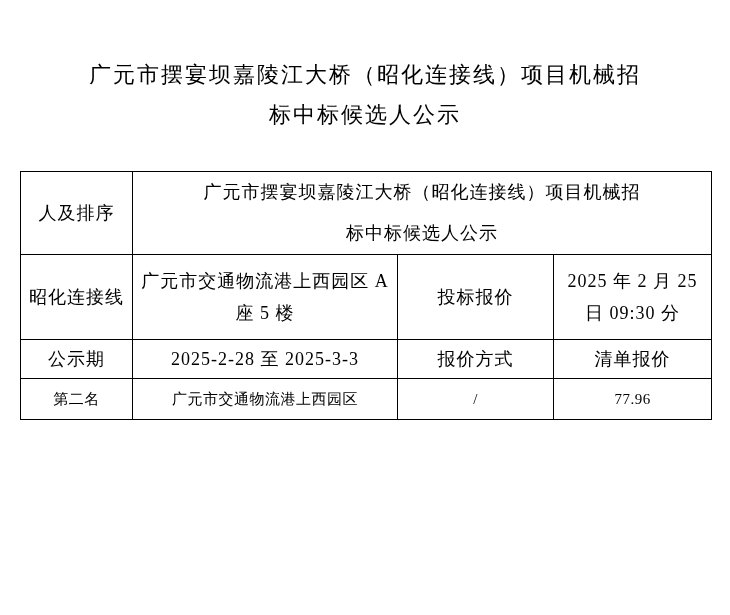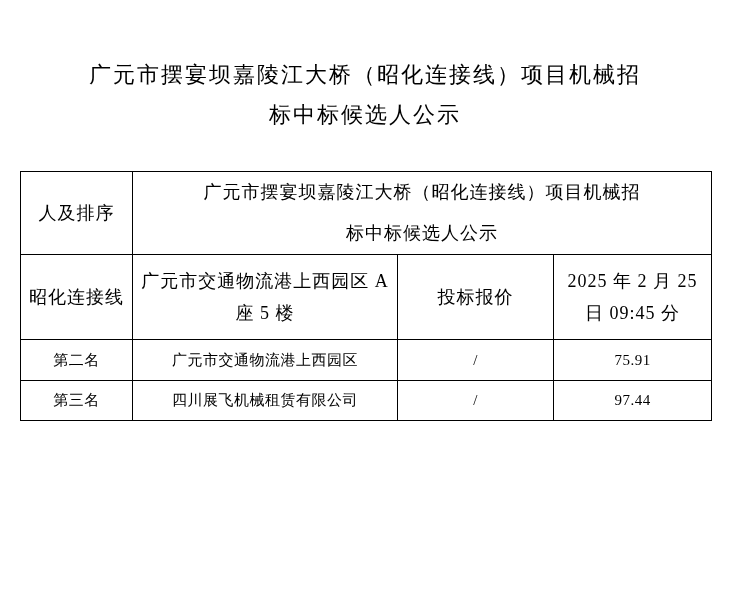--- a/index.html
+++ b/index.html
@@ -95,35 +95,35 @@
 标中标候选人公示</td>
       </tr>
 
 
       <tr class="r3">
         <td>昭化连接线</td>
         <td>广元市交通物流港上西园区 A
 座 5 楼</td>
         <td>投标报价</td>
         <td>2025 年 2 月 25
-日 09:45 分</td>
+日 09:30 分</td>
       </tr>
 
+      <tr class="r4">
+        <td>公示期</td>
+        <td>2025-2-28 至 2025-3-3</td>
+        <td>报价方式</td>
+        <td>清单报价</td>
+      </tr>
 
 
 
       <tr class="r7">
         <td>第二名</td>
         <td>广元市交通物流港上西园区</td>
         <td>/</td>
-        <td>75.91</td>
+        <td>77.96</td>
       </tr>
 
-      <tr class="r8">
-        <td>第三名</td>
-        <td>四川展飞机械租赁有限公司</td>
-        <td>/</td>
-        <td>97.44</td>
-      </tr>
     </tbody>
   </table>
 
 </div>
 
 </body></html>

